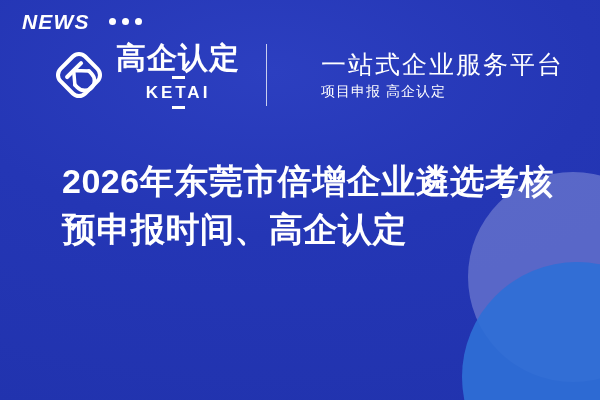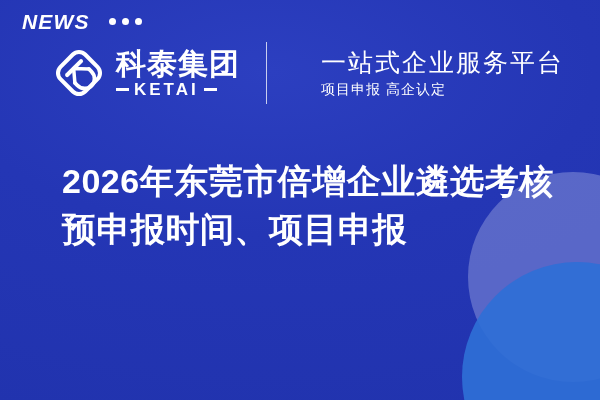--- a/index.html
+++ b/index.html
@@ -107,21 +107,22 @@
     font-weight: bold;
     letter-spacing: 1px;
     line-height: 1.05;
     white-space: nowrap;
   }
   #brand-en-row {
     display: flex;
     align-items: center;
     gap: 5px;
     width: 100%;
-    justify-content: flex-start;
+    justify-content: space-between;
+    flex-direction: column;
   }
   #brand-en-row .rule {
     height: 3px;
     width: 13px;
     background: #ffffff;
     flex: none;
   }
   #brand-en {
     color: #ffffff;
     font-size: 17px;
@@ -198,33 +199,33 @@
           <rect x="20" y="20" width="60" height="60" rx="15" ry="15" fill="none" stroke="#ffffff" stroke-width="7"></rect>
         </g>
         <g transform="rotate(45 50 50)">
           <path d="M38 33 L38 67" stroke="#ffffff" stroke-width="7" stroke-linecap="round" fill="none"></path>
           <path d="M38 51 L57 33 M38 51 L57 67" stroke="#ffffff" stroke-width="6" stroke-linecap="round" fill="none"></path>
           <path d="M57 33 L63 33 A18 17 0 0 1 63 67 L57 67" stroke="#ffffff" stroke-width="6.5" fill="none" stroke-linecap="round"></path>
         </g>
       </svg>
 
       <div id="brand-wordmark">
-        <div id="brand-cn">科泰集团</div>
+        <div id="brand-cn">高企认定</div>
         <div id="brand-en-row">
           <span class="rule"></span>
           <span id="brand-en">KETAI</span>
           <span class="rule"></span>
         </div>
       </div>
     </div>
 
     <div id="brand-divider"></div>
 
     <div id="brand-right">
       <div id="slogan-main">一站式企业服务平台</div>
       <div id="slogan-sub">项目申报 高企认定</div>
     </div>
 
   </div>
 
-  <div id="headline">2026年东莞市倍增企业遴选考核预申报时间、项目申报</div>
+  <div id="headline">2026年东莞市倍增企业遴选考核预申报时间、高企认定</div>
 
 </div>
 
 </body></html>

